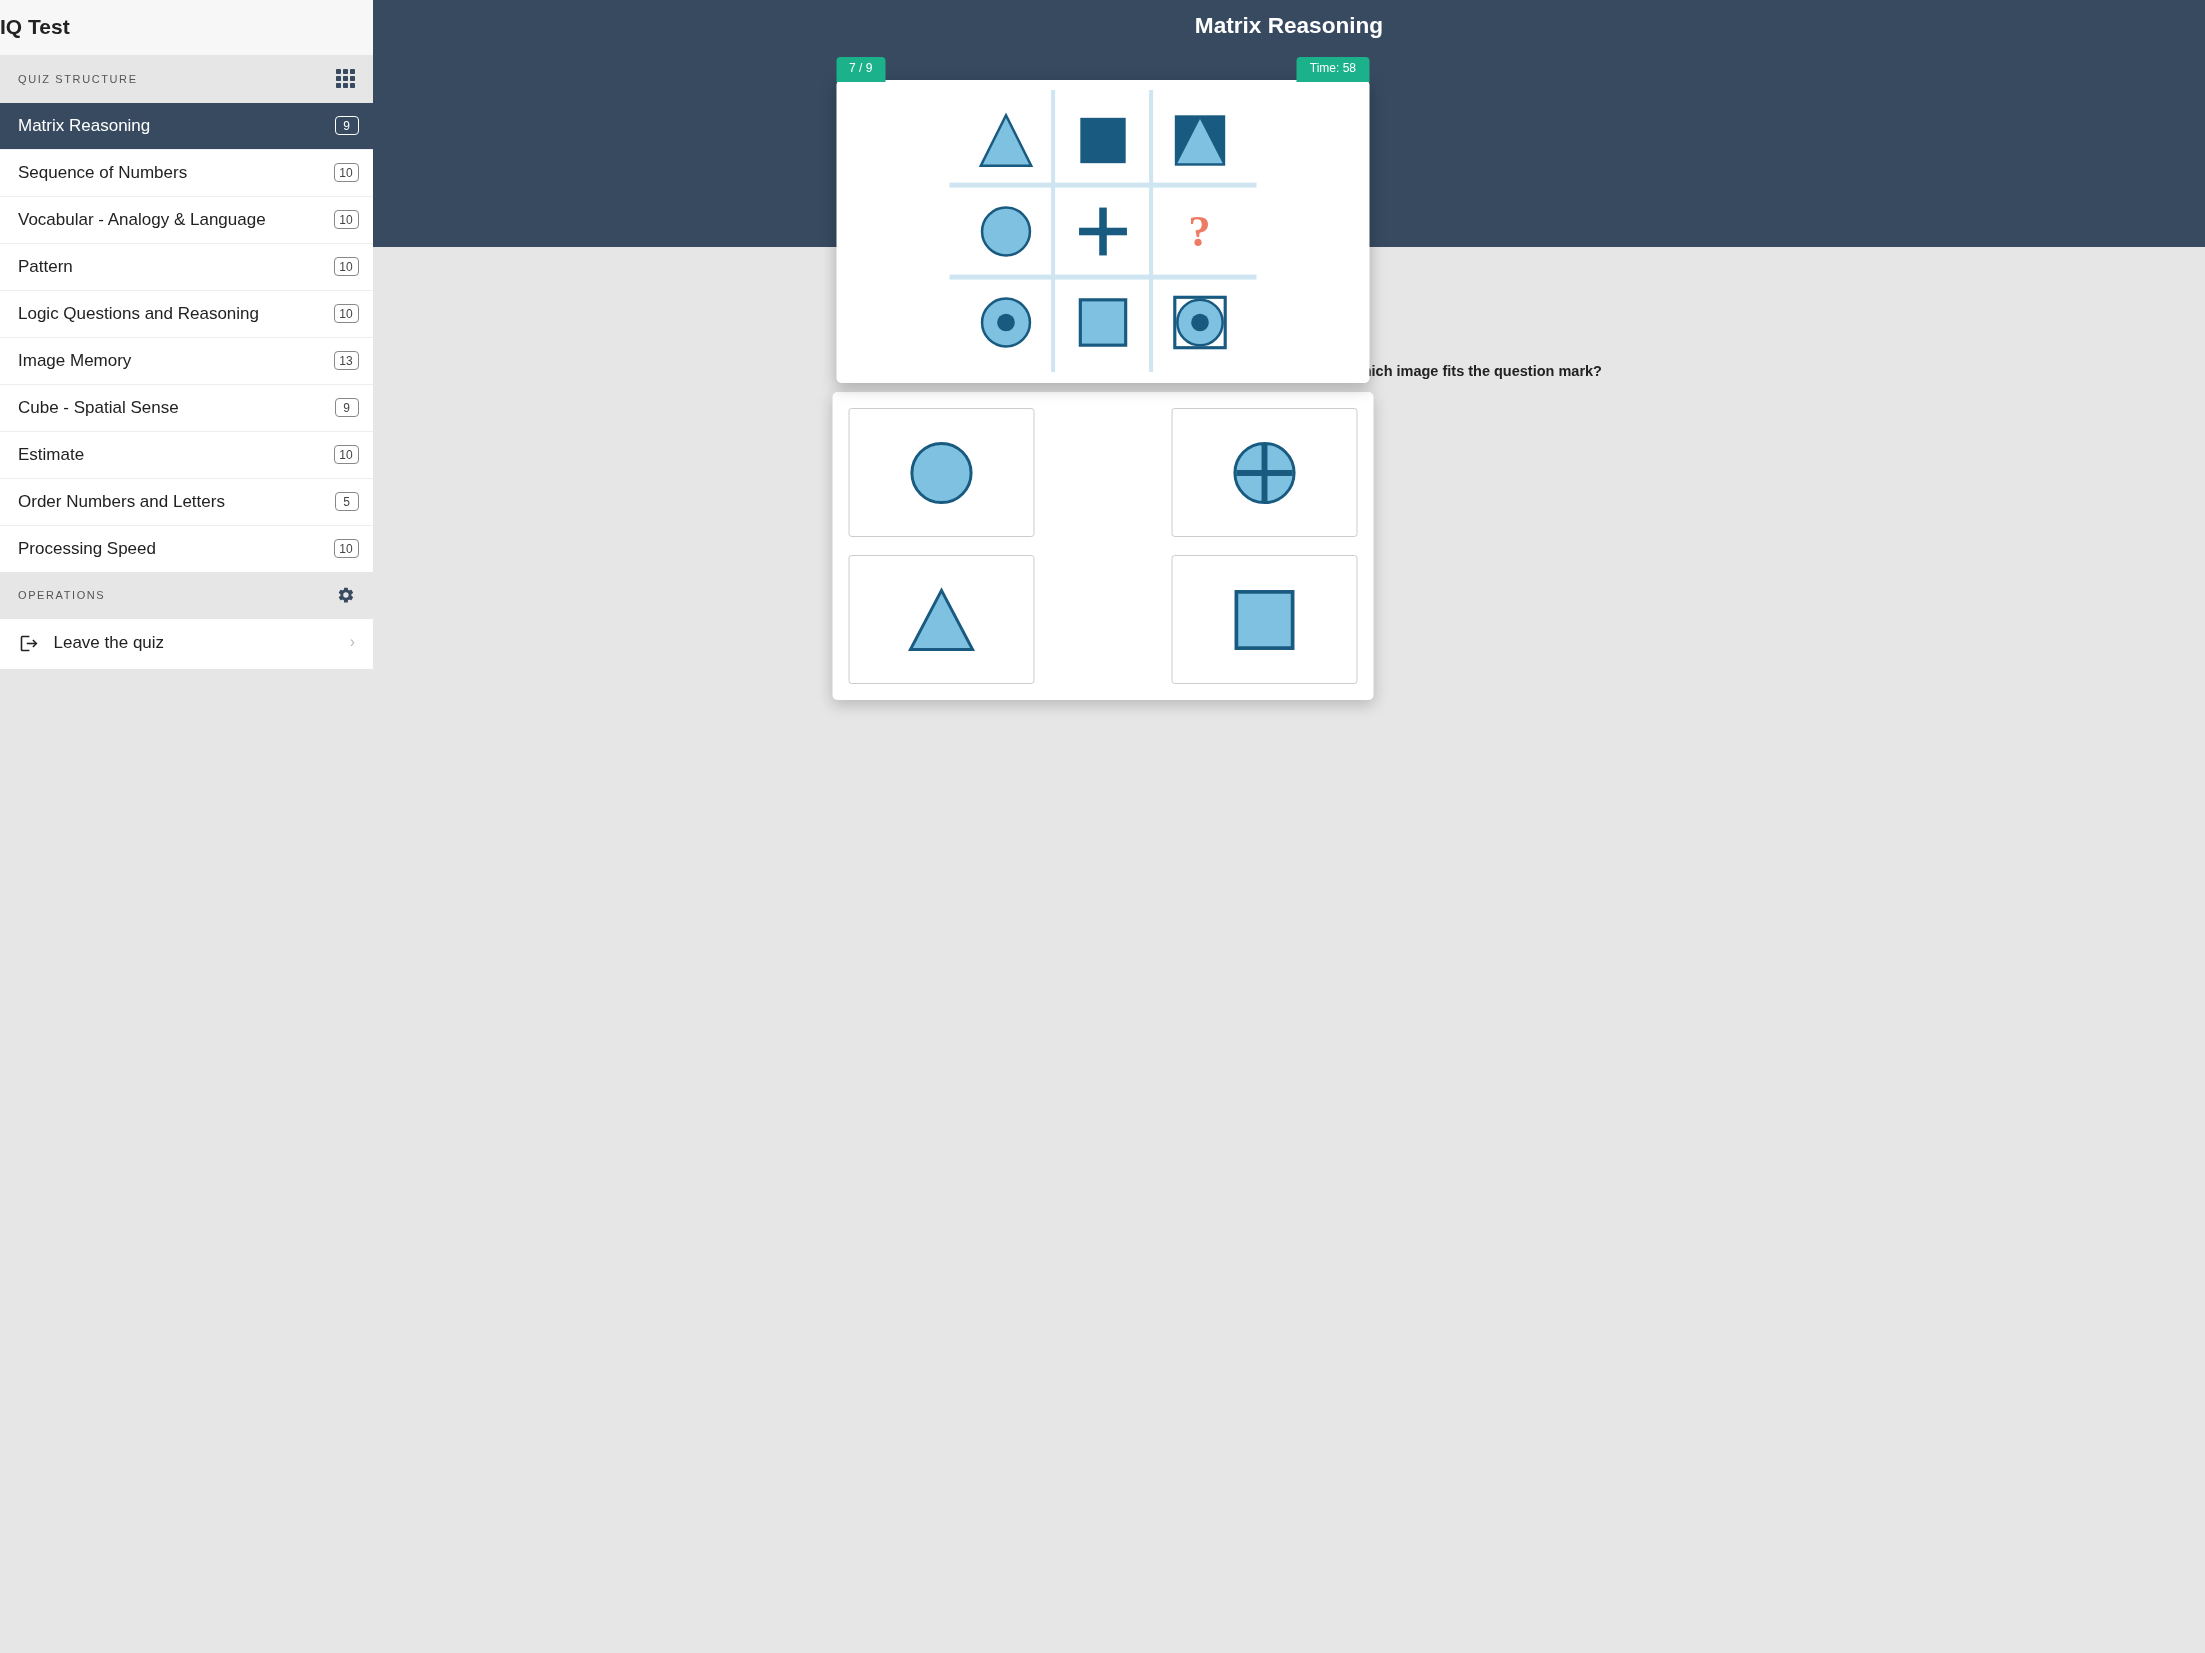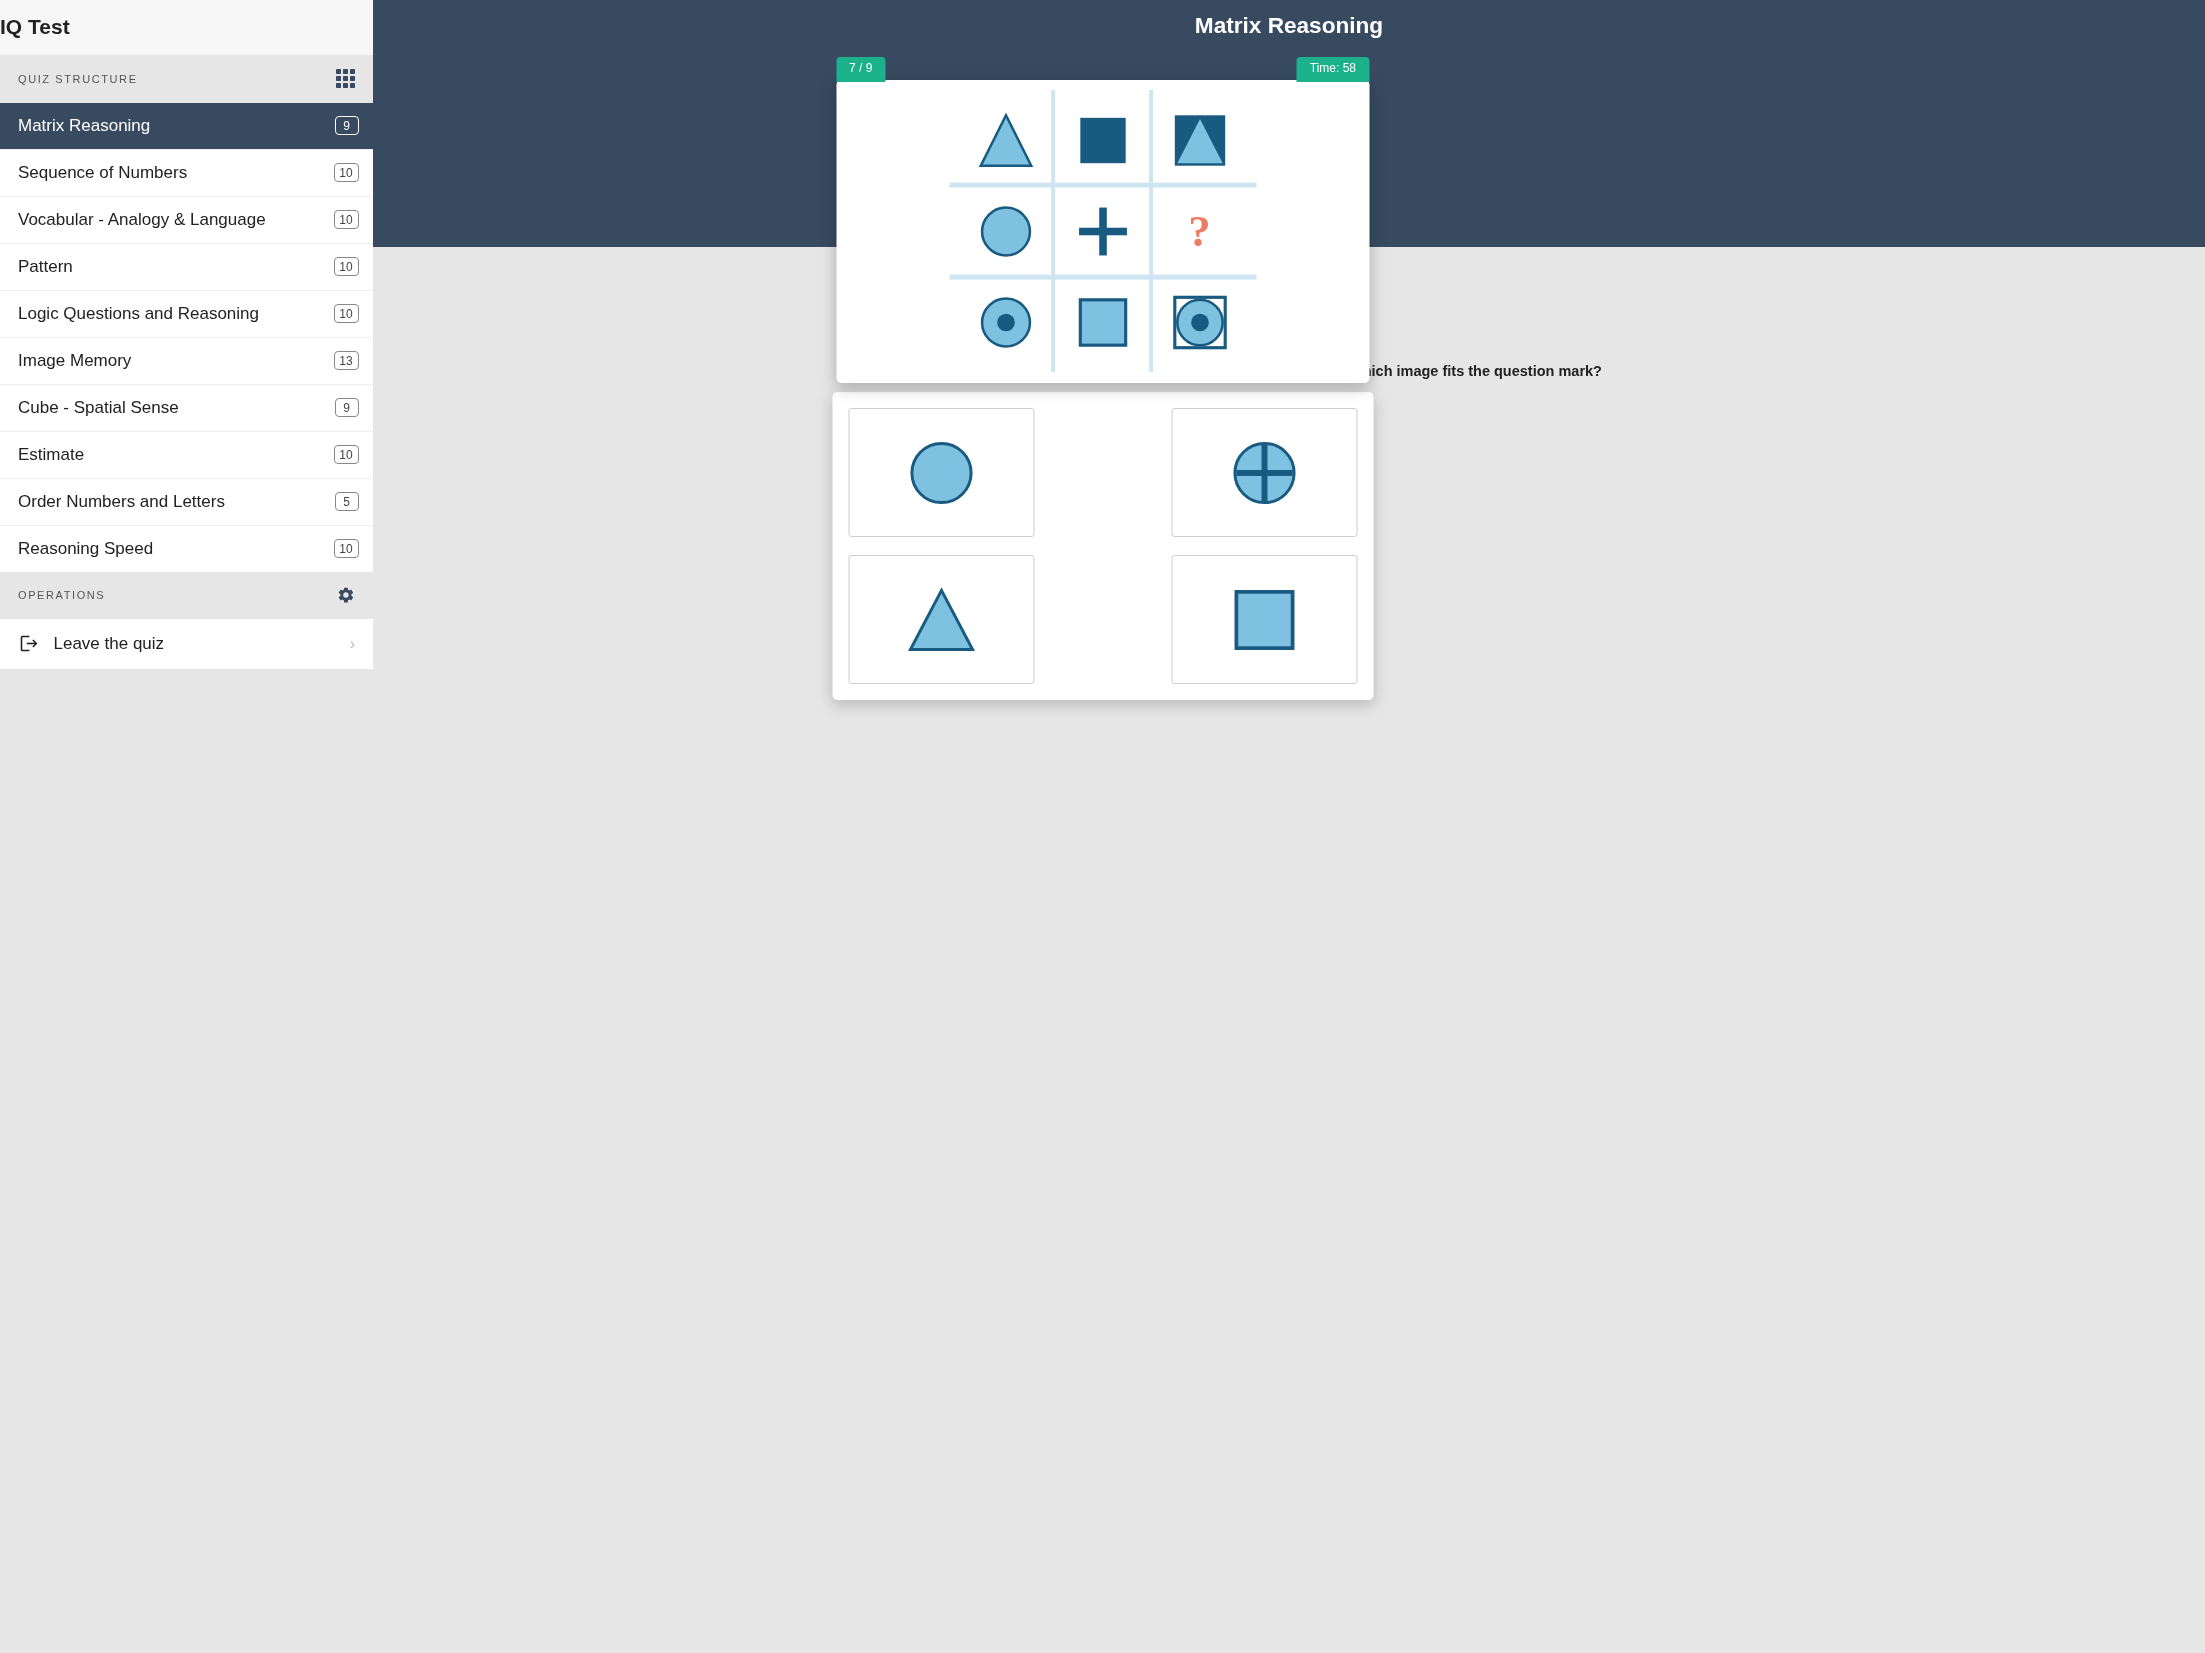--- a/index.html
+++ b/index.html
@@ -69,21 +69,20 @@
     color: #444;
   }
   .quiz-item.active .badge { border-color: #fff; color: #fff; }
 
   .gear-icon { width: 18px; height: 18px; }
   .gear-icon svg { width: 100%; height: 100%; }
 
   .op-list { background: #fff; }
   .op-item {
     display: flex;
-    align-items: center;
     padding: 14.5px 18px;
     font-size: 17px;
     color: #222;
     cursor: pointer;
     gap: 14.5px;
     border-radius: 6px;
   }
   .op-item .chev { margin-left: auto; color: #bbb; font-size: 16px; }
   .exit-icon { width: 21px; height: 21px; }
 
@@ -258,21 +257,21 @@
     </div>
     <div class="quiz-item">
       <span>Estimate</span>
       <span class="badge">10</span>
     </div>
     <div class="quiz-item">
       <span>Order Numbers and Letters</span>
       <span class="badge">5</span>
     </div>
     <div class="quiz-item">
-      <span>Reasoning Speed</span>
+      <span>Processing Speed</span>
       <span class="badge">10</span>
     </div>
   </div>
 
   <div class="section-header">
     <span>OPERATIONS</span>
     <span class="gear-icon">
       <svg viewBox="0 0 24 24" fill="#374a60">
           <path d="M19.14,12.94a7.07,7.07,0,0,0,.05-.94,7.07,7.07,0,0,0-.05-.94l2.11-1.65a.5.5,0,0,0,.12-.64l-2-3.46a.5.5,0,0,0-.61-.22l-2.49,1a7,7,0,0,0-1.62-.94L14.4,2.81A.5.5,0,0,0,13.91,2.4H9.91a.5.5,0,0,0-.49.41L9.17,5.15a7,7,0,0,0-1.62.94l-2.49-1a.5.5,0,0,0-.61.22l-2,3.46a.5.5,0,0,0,.12.64L4.68,11.06a7.07,7.07,0,0,0-.05.94,7.07,7.07,0,0,0,.05.94L2.57,14.59a.5.5,0,0,0-.12.64l2,3.46a.5.5,0,0,0,.61.22l2.49-1a7,7,0,0,0,1.62.94l.25,2.74a.5.5,0,0,0,.49.41h4a.5.5,0,0,0,.49-.41l.25-2.74a7,7,0,0,0,1.62-.94l2.49,1a.5.5,0,0,0,.61-.22l2-3.46a.5.5,0,0,0-.12-.64ZM11.91,15.6A3.6,3.6,0,1,1,15.51,12,3.6,3.6,0,0,1,11.91,15.6Z"></path>
         </svg>

